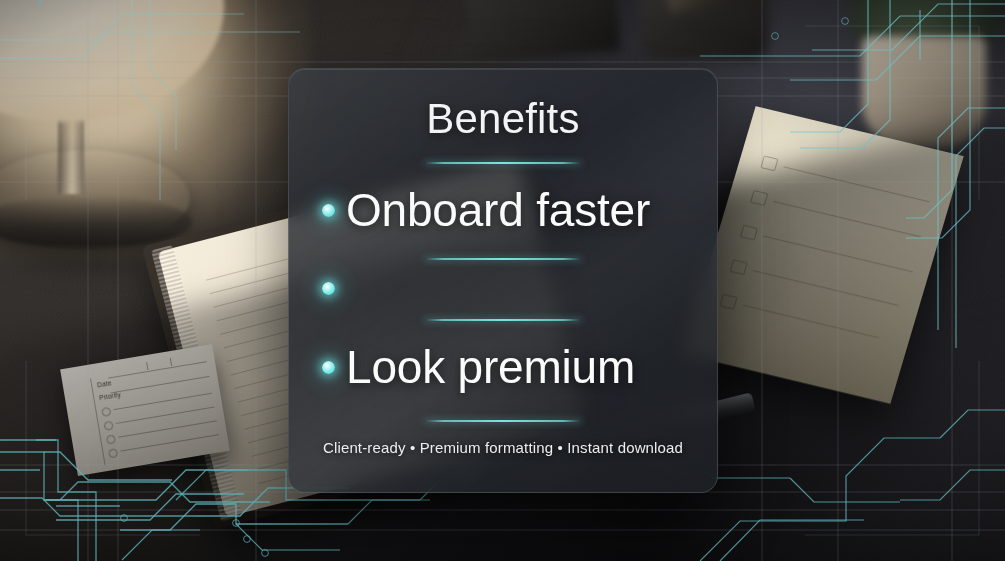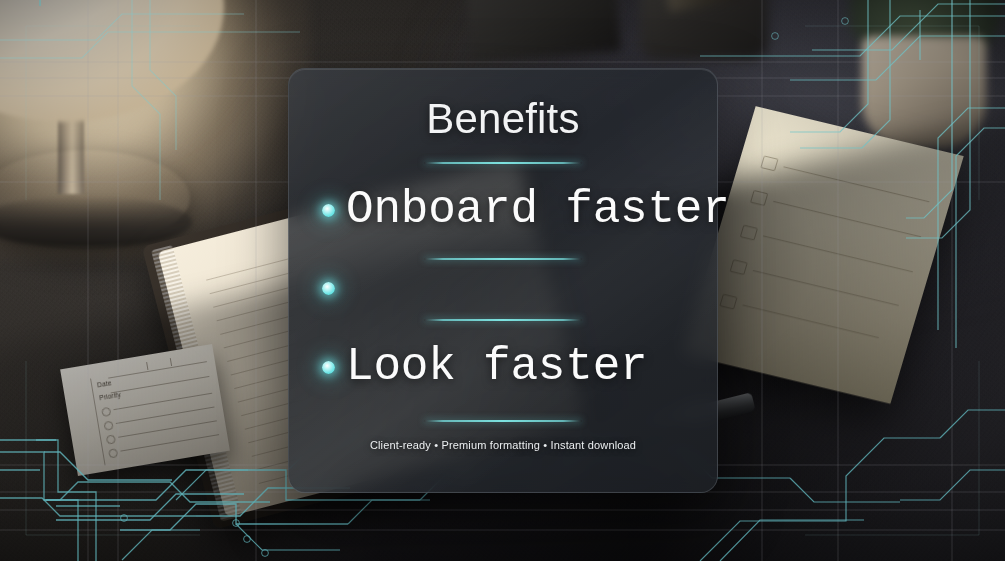--- a/index.html
+++ b/index.html
@@ -391,42 +391,41 @@
     margin: 0;
     padding: 0;
     list-style: none;
   }
   .bullet-row {
     display: flex;
     align-items: center;
     margin-top: 22px;
     padding-left: 33px;
     white-space: nowrap;
-    font-family: Liberation Mono, monospace;
   }
   .bullet-dot {
     flex: none;
     width: 13px; height: 13px;
     border-radius: 50%;
     background: radial-gradient(circle at 40% 36%, #ffffff 0%, #b6f4f4 30%, #6fe6e6 62%, #3fd2d6 100%);
     box-shadow: 0 0 9px 3px rgba(110,226,228,.60), 0 0 20px 7px rgba(80,200,205,.28);
     margin-right: 11px;
   }
   .bullet-text {
     font-size: 46px;
     font-weight: 400;
     color: #fbfbfb;
     letter-spacing: -.2px;
     line-height: 1.05;
     text-shadow: 0 2px 10px rgba(0,0,0,.6);
   }
 
   .panel-footer {
     margin-top: 17px;
-    font-size: 11px;
+    font-size: 15px;
     color: #eceff1;
     letter-spacing: .15px;
     text-shadow: 0 1px 6px rgba(0,0,0,.72);
   }
 </style>
 </head>
 <body>
 
 <div id="stage">
 
@@ -624,21 +623,21 @@
         <li class="bullet-row">
           <span class="bullet-dot"></span>
         </li>
       </ul>
 
       <div class="divider d-b2"></div>
 
       <ul class="bullets">
         <li class="bullet-row">
           <span class="bullet-dot"></span>
-          <span class="bullet-text">Look faster</span>
+          <span class="bullet-text">Look premium</span>
         </li>
       </ul>
 
       <div class="divider d-b3"></div>
 
       <div class="panel-footer">Client-ready • Premium formatting • Instant download</div>
     </div>
   </div>
 
 </div>

